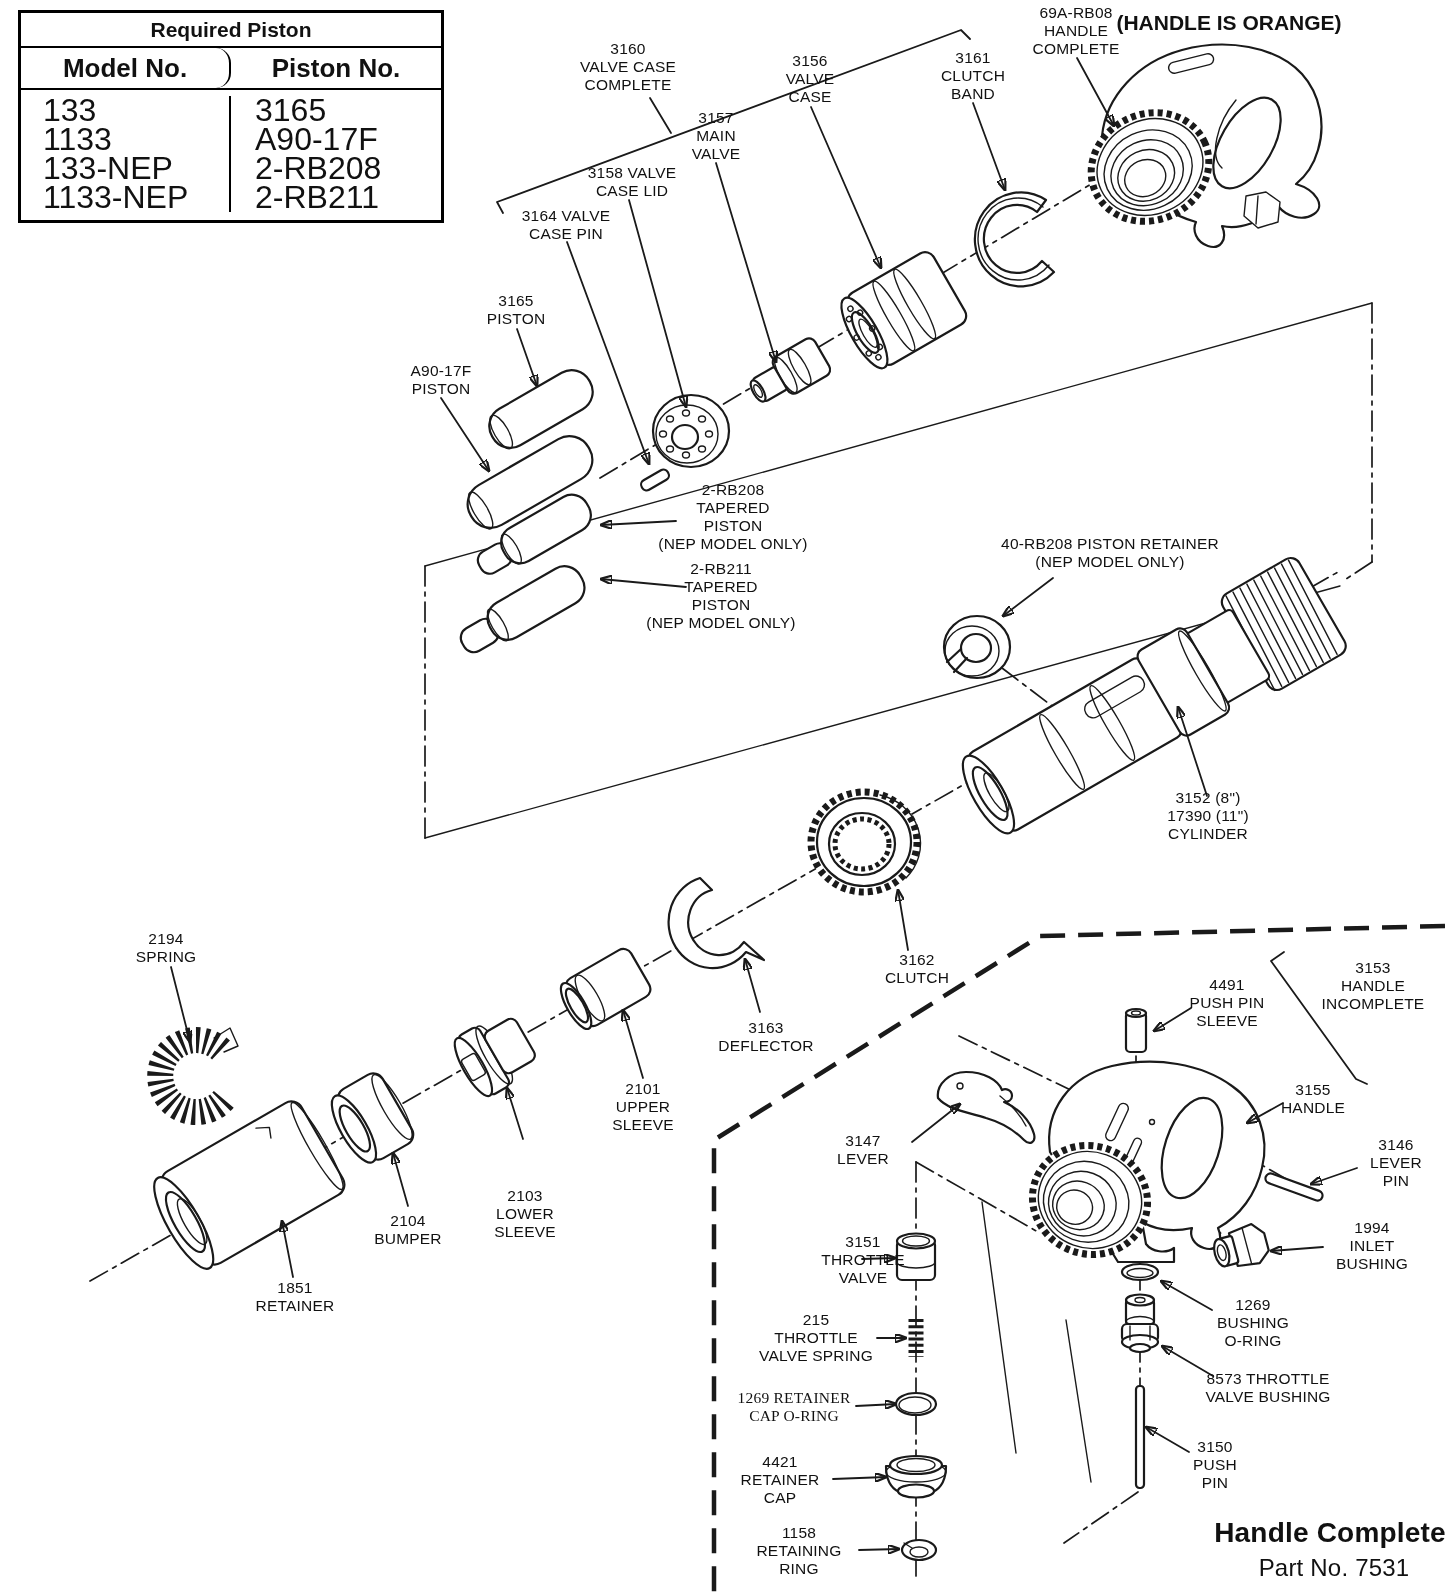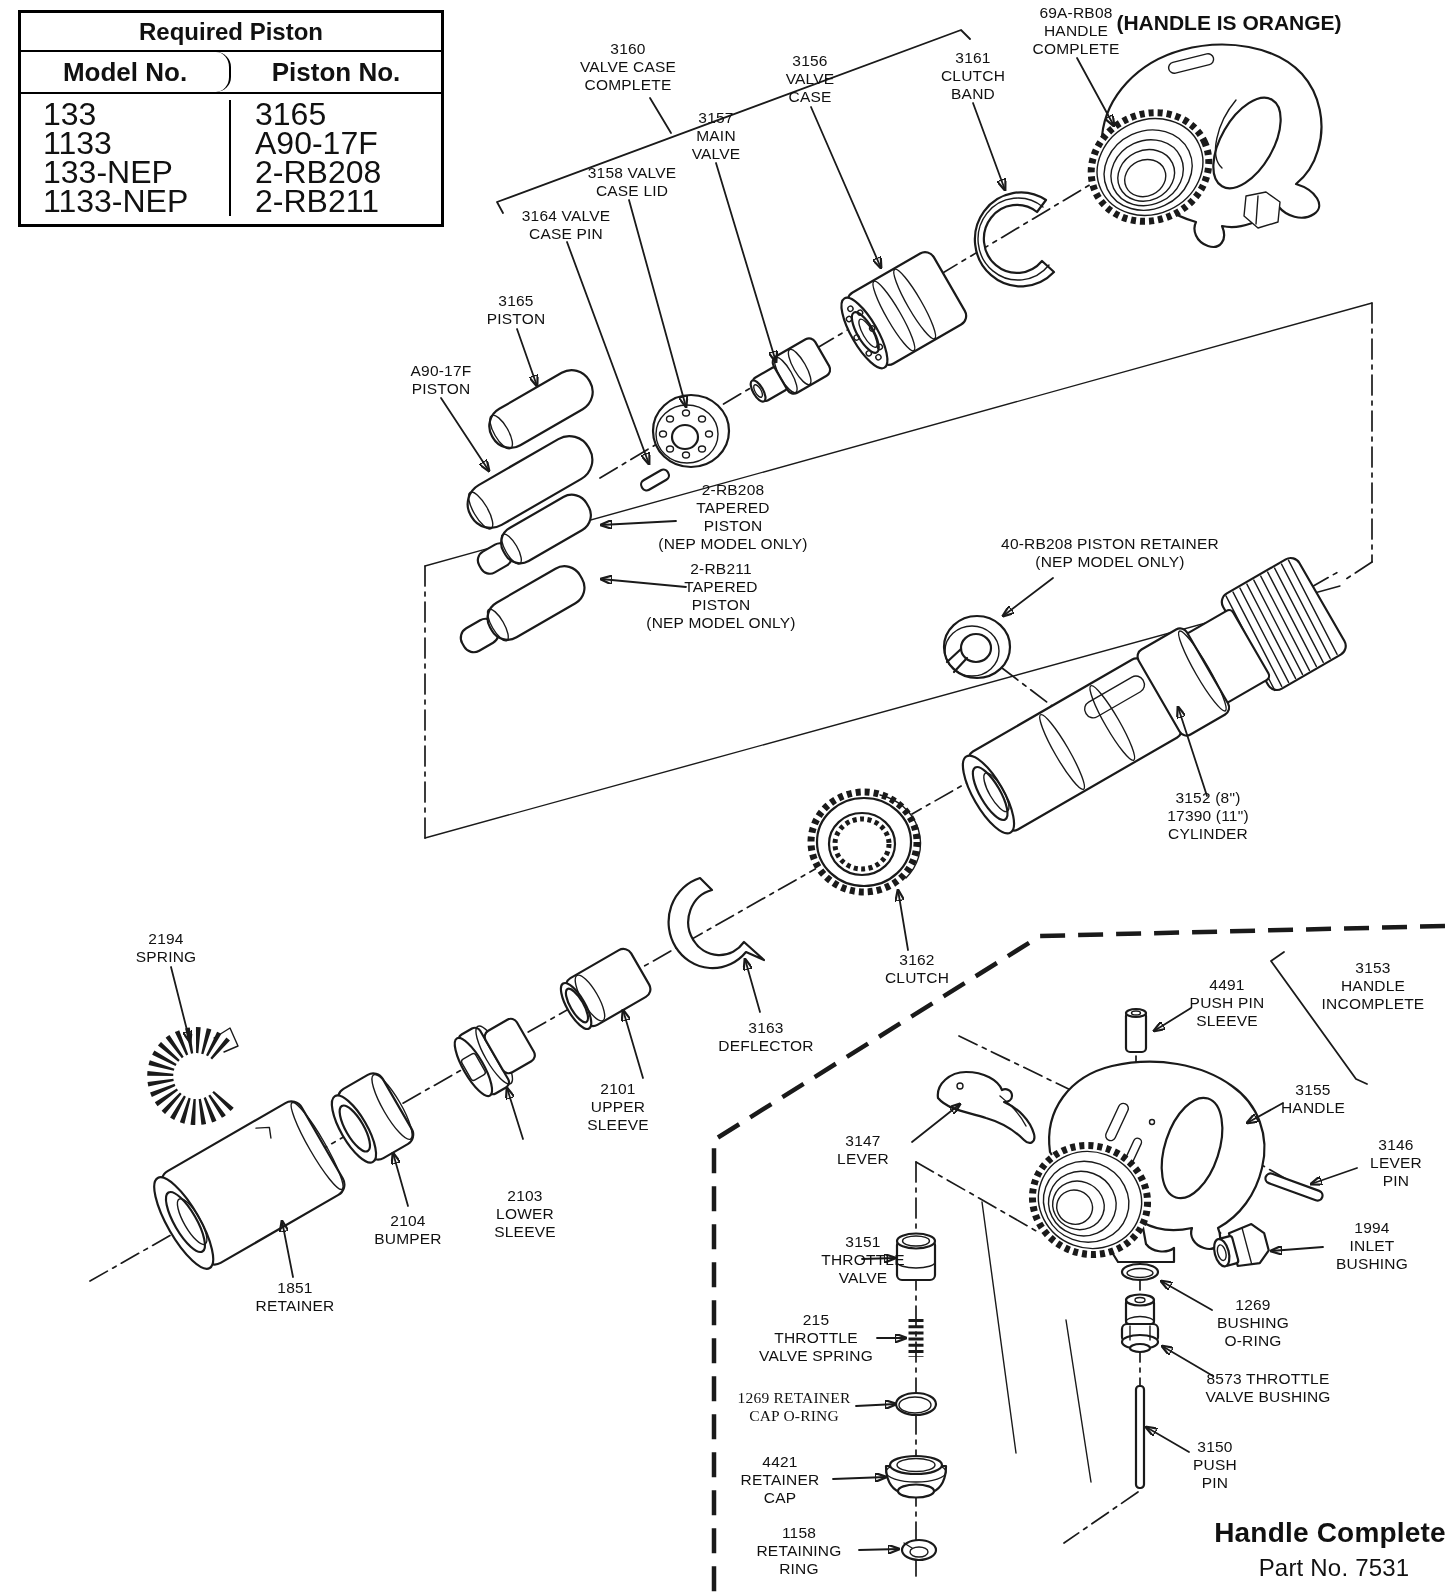--- a/index.html
+++ b/index.html
@@ -7,21 +7,21 @@
          font-family:"Liberation Sans",sans-serif;color:#111;}
   #art{position:absolute;left:0;top:0;}
   #labels{position:absolute;left:0;top:0;width:100%;height:100%;pointer-events:none;}
   .lbl{position:absolute;transform:translate(-50%,-50%);text-align:center;
        font:15.5px/1.16 "Liberation Sans",sans-serif;color:#111;letter-spacing:.2px;white-space:nowrap;}
   .note{font-weight:700;font-size:21px;letter-spacing:0;}
   .cap1{font-weight:700;font-size:28px;}
   .cap2{font-size:24px;}
   
   .ptable{position:absolute;left:18px;top:10px;width:420px;border:3px solid #000;background:#fff;}
-  .pt-title{font-weight:700;font-size:24px;text-align:center;padding:5px 0 4px;border-bottom:2px solid #000;}
+  .pt-title{font-weight:700;font-size:21px;text-align:center;padding:5px 0 4px;border-bottom:2px solid #000;}
   .pt-head{display:grid;grid-template-columns:210px 1fr;border-bottom:2px solid #000;}
   .pt-head div{font-weight:700;font-size:26px;text-align:center;padding:5px 0 4px;border-radius:15px;}
   .pt-head div:first-child{border-right:2px solid #000;}
   .pt-body{display:grid;grid-template-columns:210px 1fr;padding:6px 0 8px;}
   .pt-cell{font-size:32px;line-height:29px;}
   .pt-cell.c0{padding-left:22px;border-right:2px solid #000;}
   .pt-cell.c1{padding-left:24px;}
   
   svg *{stroke:#1a1a1a;fill:none;stroke-width:2.2;stroke-linecap:round;stroke-linejoin:round;}
   .w{fill:#fff;}
@@ -488,21 +488,21 @@
       </div>
       <div class="lbl" style="left: 408px; top: 1230px;">
         <div>2104</div>
         <div>BUMPER</div>
       </div>
       <div class="lbl" style="left: 525px; top: 1170px; margin-top: 44px;">
         <div>2103</div>
         <div>LOWER</div>
         <div>SLEEVE</div>
       </div>
-      <div class="lbl" style="left: 618px; top: 1107px;">
+      <div class="lbl" style="left: 643px; top: 1107px;">
         <div>2101</div>
         <div>UPPER</div>
         <div>SLEEVE</div>
       </div>
       <div class="lbl" style="left: 766px; top: 1037px;">
         <div>3163</div>
         <div>DEFLECTOR</div>
       </div>
       <div class="lbl" style="left: 917px; top: 969px;">
         <div>3162</div>

